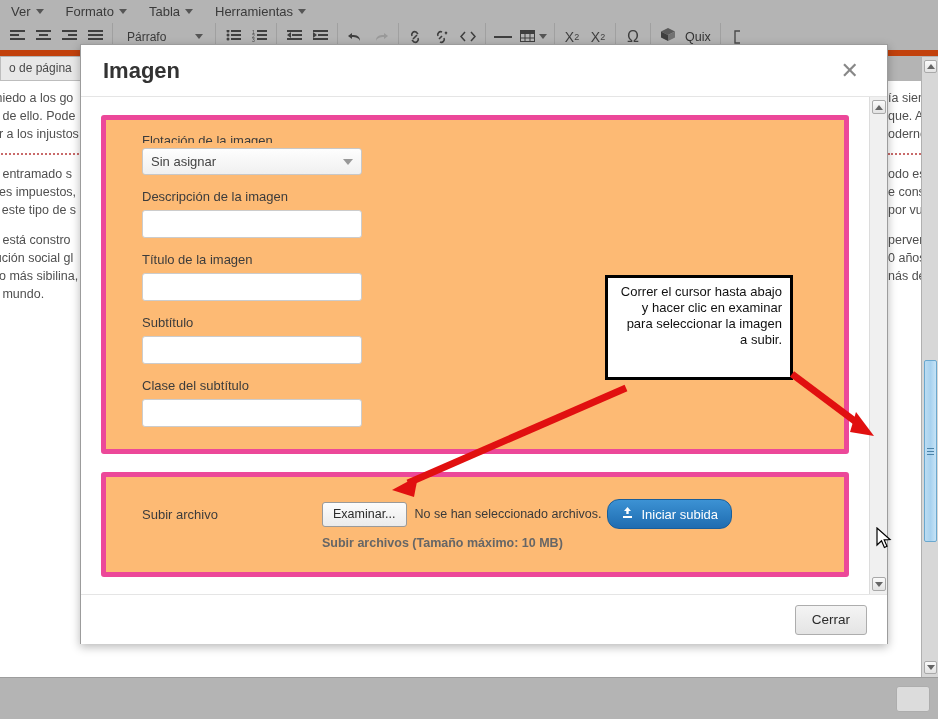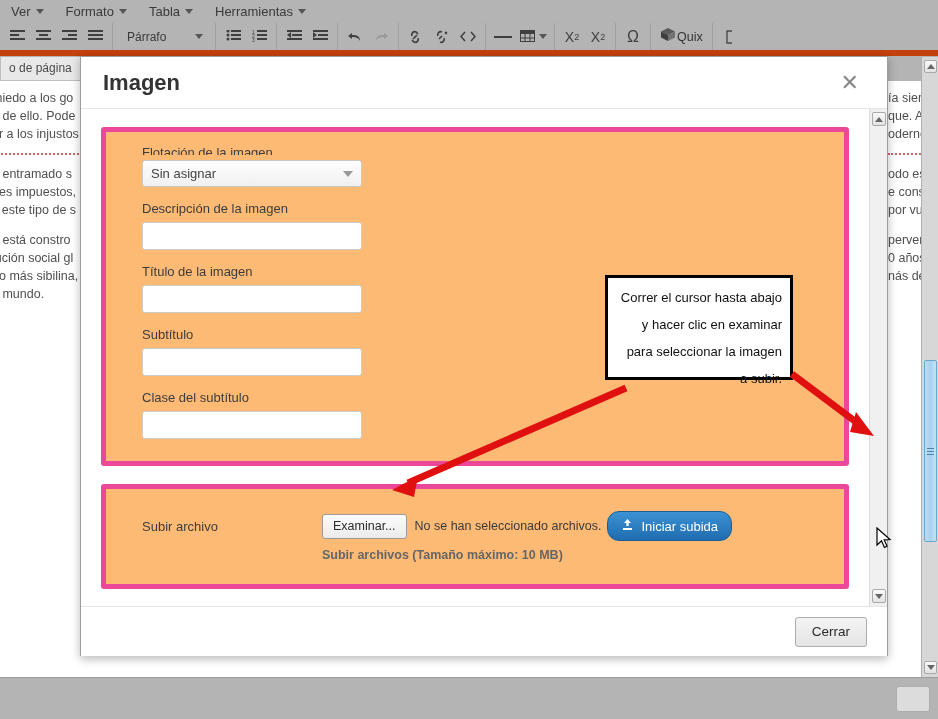--- a/index.html
+++ b/index.html
@@ -36,21 +36,21 @@
     width: 26px; height: 24px; display: flex; align-items: center;
     justify-content: center; color: #3f3f3f; font-size: 13px;
   }
   .tb-btn svg { display: block; }
   .para-select {
     display: flex; align-items: center; justify-content: space-between;
     width: 86px; height: 22px; font-size: 12px; color: #3a3a3a;
     padding: 0 4px 0 6px; margin: 0 4px;
   }
   .tb-text { font-size: 12.5px; color: #333; padding: 0 10px; white-space: nowrap; }
-  .quix-grp { display: flex; align-items: center; gap: 1px; padding: 0 9px; }
+  .quix-grp { display: flex; align-items: center; gap: 9px; padding: 0 9px; }
 
   .page-tab {
     position: absolute; left: 0; top: 57px; height: 24px;
     font-size: 12px; color: #4a4a4a; padding: 4px 8px;
     background: #e8e8e8; border: 1px solid #bdbdbd; border-top: none;
   }
   .doc-bg {
     position: absolute; left: 0; top: 81px; width: 938px; height: 596px;
     background: #fff; overflow: hidden;
   }
@@ -75,21 +75,21 @@
     position: absolute; left: 0; top: 677px; width: 938px; height: 42px;
     background: #b4b4b4; border-top: 1px solid #9d9d9d;
   }
   .bottom-btn {
     position: absolute; right: 8px; top: 8px; width: 34px; height: 26px;
     background: #dcdcdc; border: 1px solid #adadad; border-radius: 3px;
   }
 
   
   .modal {
-    position: absolute; left: 80px; top: 56px; width: 808px; height: 600px;
+    position: absolute; left: 80px; top: 44px; width: 808px; height: 600px;
     background: #fff; border: 1px solid #9c9c9c;
     box-shadow: 0 3px 9px rgba(0,0,0,.28);
   }
   .modal-header {
     height: 52px; border-bottom: 1px solid #e5e5e5;
     display: flex; align-items: center; justify-content: space-between;
     padding: 0 22px;
   }
   .modal-title { font-size: 22px; font-weight: bold; color: #333; }
   .modal-close {
@@ -195,21 +195,21 @@
     border: 1px solid #6aa8cf; border-radius: 2px;
     display: flex; align-items: center; justify-content: center;
   }
   .grip { width: 7px; }
   .grip i { display: block; height: 1px; background: #4b83a8; margin: 2px 0; }
 
   
   .callout {
     position: absolute; left: 605px; top: 275px; width: 188px; height: 105px;
     background: #fff; border: 3px solid #000;
-    padding: 6px 8px; font-size: 13px; color: #111; line-height: 27px;
+    padding: 6px 8px; font-size: 13px; color: #111; line-height: 16px;
     text-align: right;
   }
   .anno-svg { position: absolute; left: 0; top: 0; width: 938px; height: 719px;
               pointer-events: none; }
   .cursor-svg { position: absolute; left: 876px; top: 527px; }
 </style>
 </head>
 <body>
 
 <div id="root">

